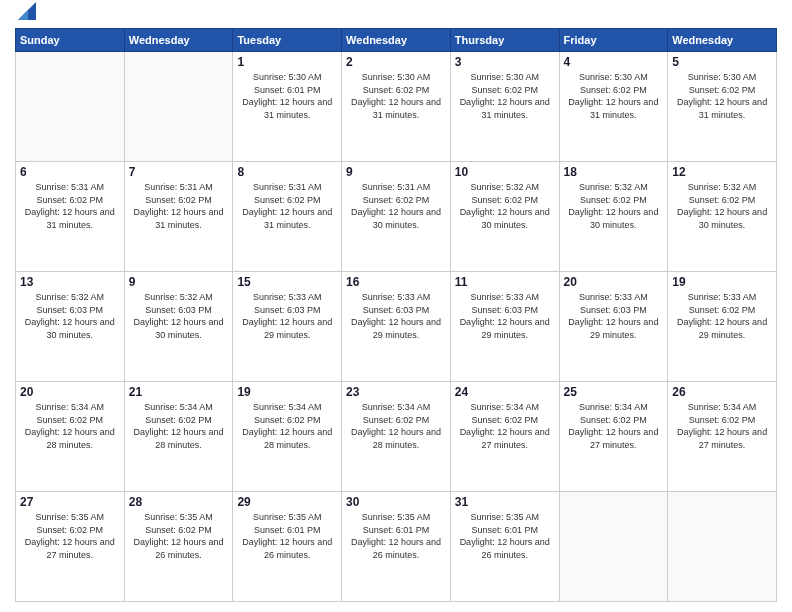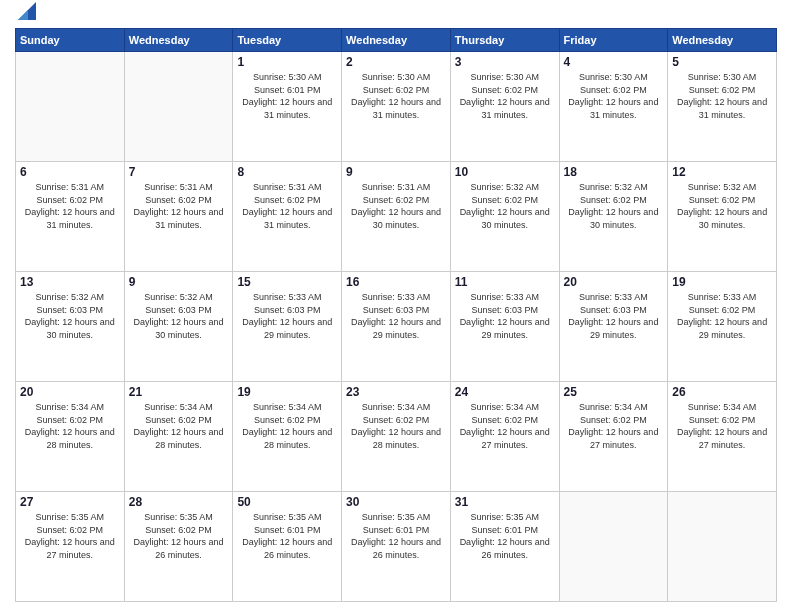--- a/index.html
+++ b/index.html
@@ -256,21 +256,21 @@
         <tr class="week-row">
           <td>
             <span class="day-num">27</span>
             <div class="day-info">Sunrise: 5:35 AM<br>Sunset: 6:02 PM<br>Daylight: 12 hours and 27 minutes.</div>
           </td>
           <td>
             <span class="day-num">28</span>
             <div class="day-info">Sunrise: 5:35 AM<br>Sunset: 6:02 PM<br>Daylight: 12 hours and 26 minutes.</div>
           </td>
           <td>
-            <span class="day-num">50</span>
+            <span class="day-num">29</span>
             <div class="day-info">Sunrise: 5:35 AM<br>Sunset: 6:01 PM<br>Daylight: 12 hours and 26 minutes.</div>
           </td>
           <td>
             <span class="day-num">30</span>
             <div class="day-info">Sunrise: 5:35 AM<br>Sunset: 6:01 PM<br>Daylight: 12 hours and 26 minutes.</div>
           </td>
           <td>
             <span class="day-num">31</span>
             <div class="day-info">Sunrise: 5:35 AM<br>Sunset: 6:01 PM<br>Daylight: 12 hours and 26 minutes.</div>
           </td>

